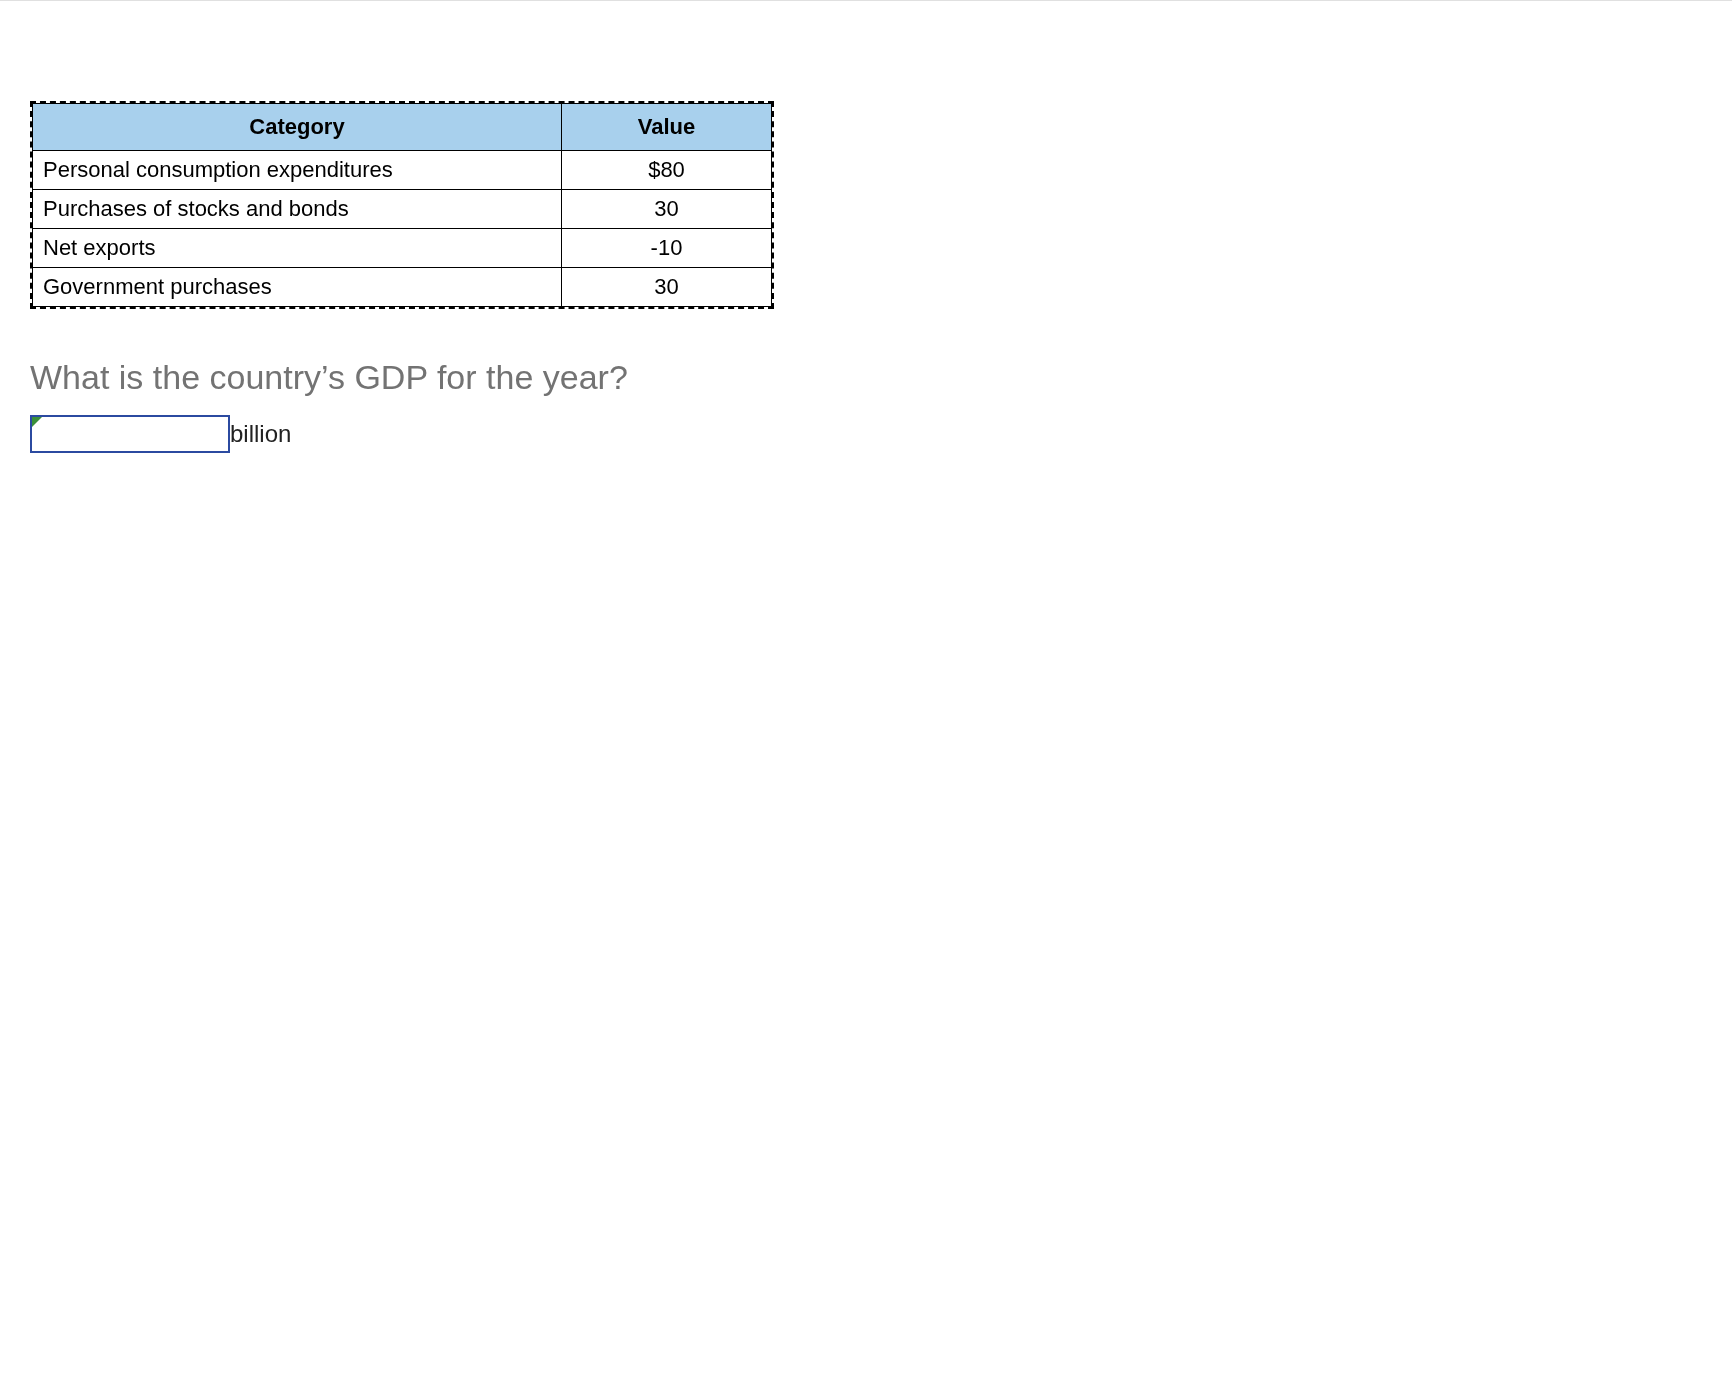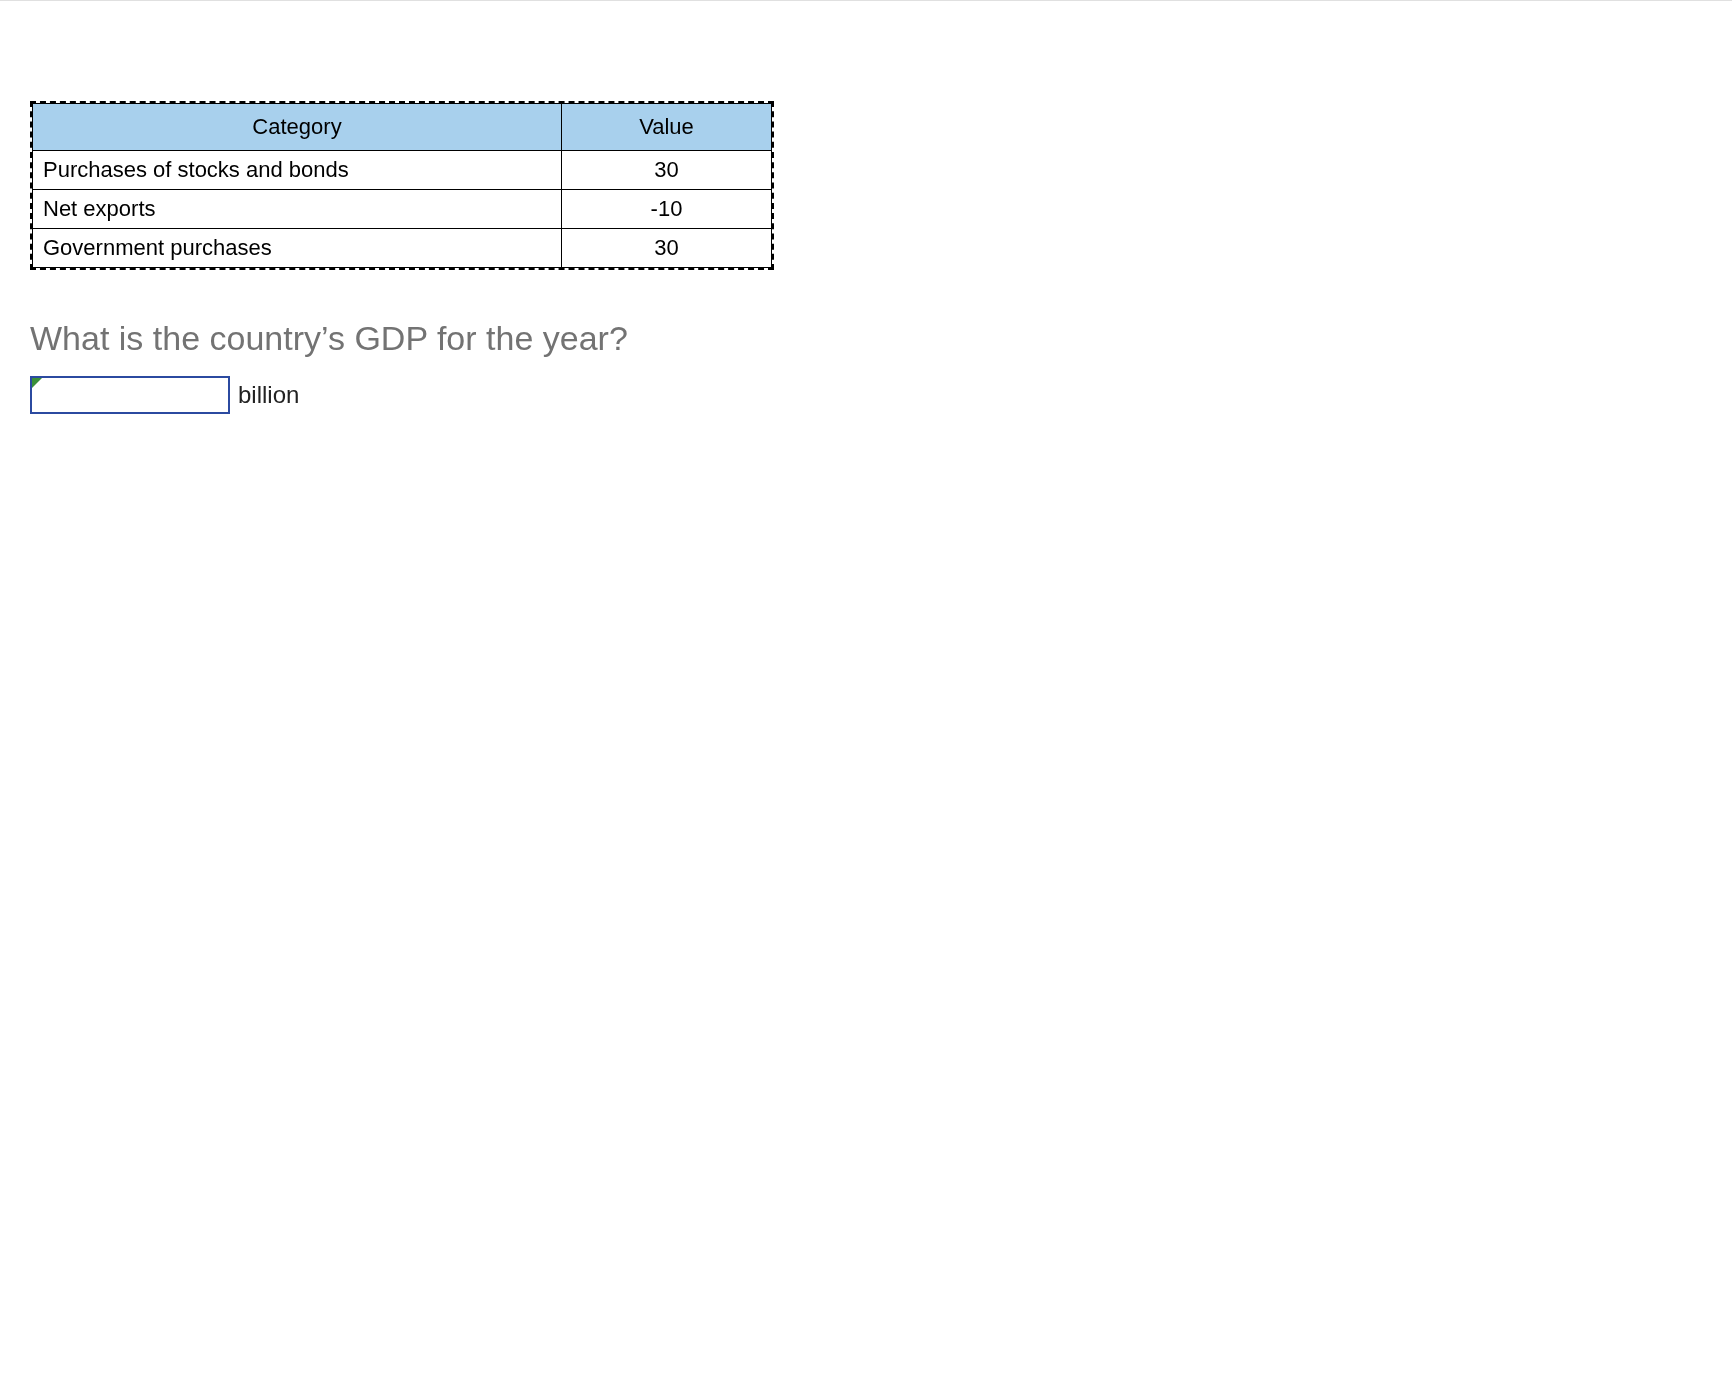--- a/index.html
+++ b/index.html
@@ -23,21 +23,21 @@
       line-height: 1.4;
       margin-bottom: 55px;
     }
     table.data-table {
       border-collapse: collapse;
       width: 740px;
       font-size: 22px;
     }
     table.data-table th {
       background: #a8d0ed;
-      font-weight: normal;
+      font-weight: bold;
       text-align: center;
       padding: 10px 8px;
       border: 1px solid #000;
     }
     table.data-table td {
       border: 1px solid #000;
       padding: 6px 10px;
       vertical-align: middle;
     }
     table.data-table td.cat { text-align: left; }
@@ -65,21 +65,21 @@
     }
     .question {
       margin-top: 45px;
       font-size: 34px;
       color: #737373;
     }
     .answer-row {
       margin-top: 18px;
       display: flex;
       align-items: center;
-      gap: 8px;
+      gap: 0;
     }
     .answer-input {
       width: 200px;
       height: 38px;
       border: 2px solid #2b4aa0;
       background: #fff;
       font-size: 20px;
       padding: 0 6px;
     }
     .answer-unit {
@@ -113,20 +113,24 @@
   <div class="dashed-wrap">
     <table class="data-table">
       <thead>
         <tr>
           <th>Category</th>
           <th style="width:210px;">Value</th>
         </tr>
       </thead>
       <tbody>
         <tr>
+          <td class="cat">Personal consumption expenditures</td>
+          <td class="val">$80</td>
+        </tr>
+        <tr>
           <td class="cat">Purchases of stocks and bonds</td>
           <td class="val">30</td>
         </tr>
         <tr>
           <td class="cat">Net exports</td>
           <td class="val">-10</td>
         </tr>
         <tr>
           <td class="cat">Government purchases</td>
           <td class="val">30</td>

